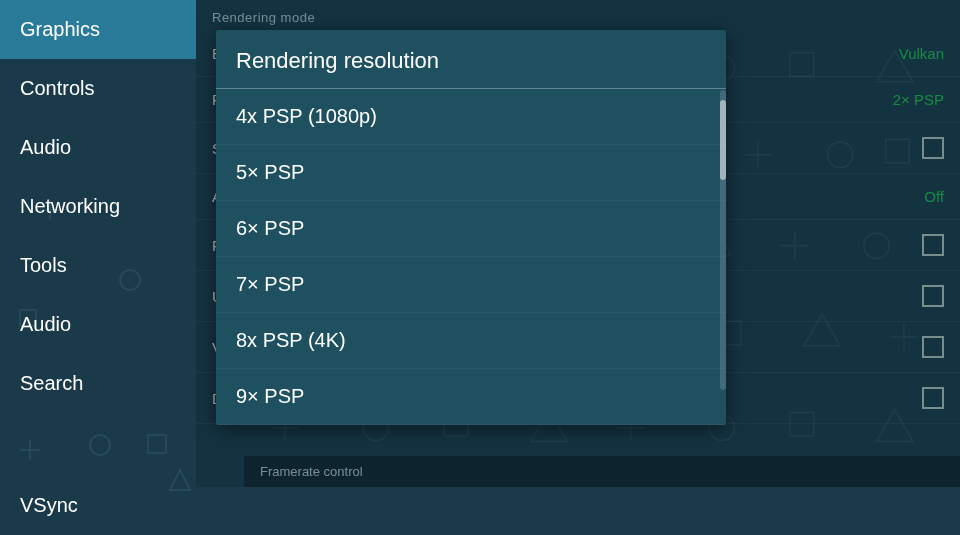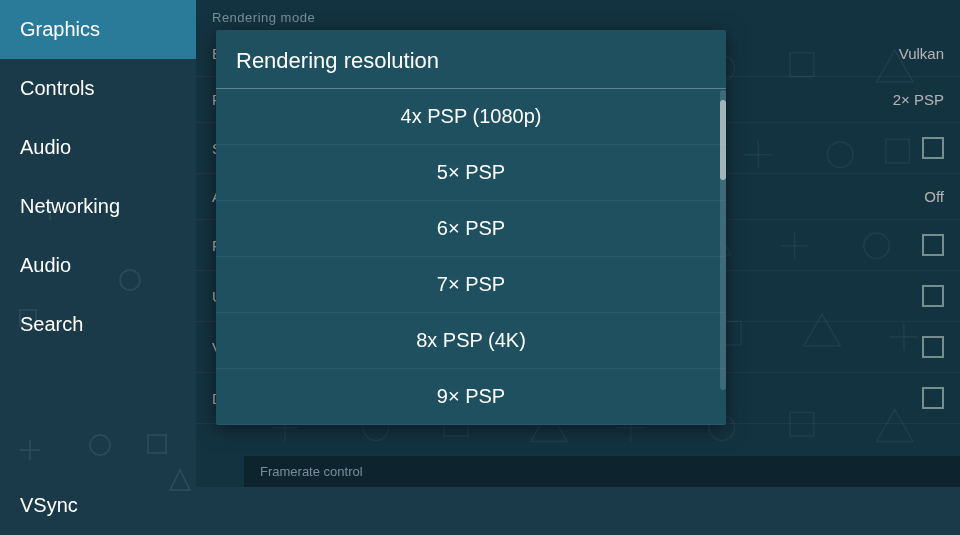--- a/index.html
+++ b/index.html
@@ -87,21 +87,21 @@
       display: flex;
       justify-content: space-between;
       align-items: center;
       padding: 14px 16px;
       border-bottom: 1px solid rgba(255,255,255,0.06);
       color: #ffffff;
       font-size: 15px;
     }
 
     .setting-row .value {
-      color: #ffffff;
+      color: #22c55e;
       font-size: 15px;
     }
 
     .checkbox {
       width: 22px;
       height: 22px;
       border: 2px solid #aacccc;
       background: transparent;
       display: inline-block;
     }
@@ -137,21 +137,20 @@
       font-weight: 500;
       border-bottom: 1px solid rgba(255,255,255,0.3);
     }
 
     .dropdown-item {
       padding: 16px 20px;
       color: #ffffff;
       font-size: 20px;
       cursor: pointer;
       border-bottom: 1px solid rgba(255,255,255,0.05);
-      text-align: center;
     }
 
     .dropdown-scrollbar {
       position: absolute;
       right: 0;
       top: 60px;
       width: 6px;
       height: 300px;
       background: rgba(255,255,255,0.15);
       border-radius: 3px;
@@ -205,20 +204,23 @@
     <span>Graphics</span>
   </div>
   <div class="sidebar-item">
     <span>Controls</span>
   </div>
   <div class="sidebar-item">
     <span>Audio</span>
   </div>
   <div class="sidebar-item">
     <span>Networking</span>
+  </div>
+  <div class="sidebar-item">
+    <span>Tools</span>
   </div>
   <div class="sidebar-item">
     <span>Audio</span>
   </div>
   <div class="sidebar-item">
     <span>Search</span>
   </div>
   <div style="flex:1"></div>
   <div class="sidebar-item">
     <span>VSync</span>

